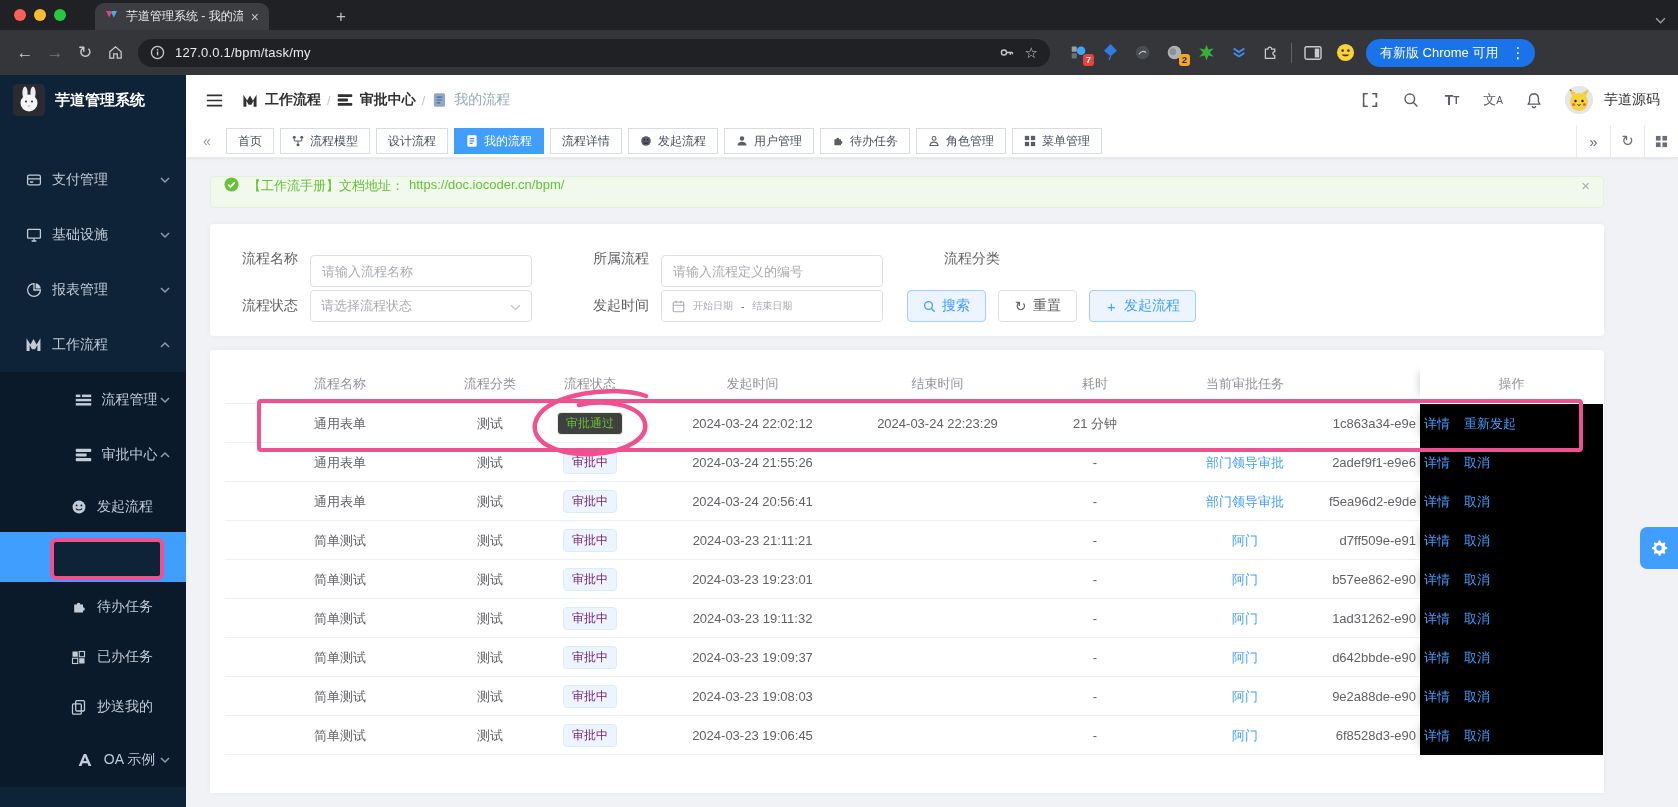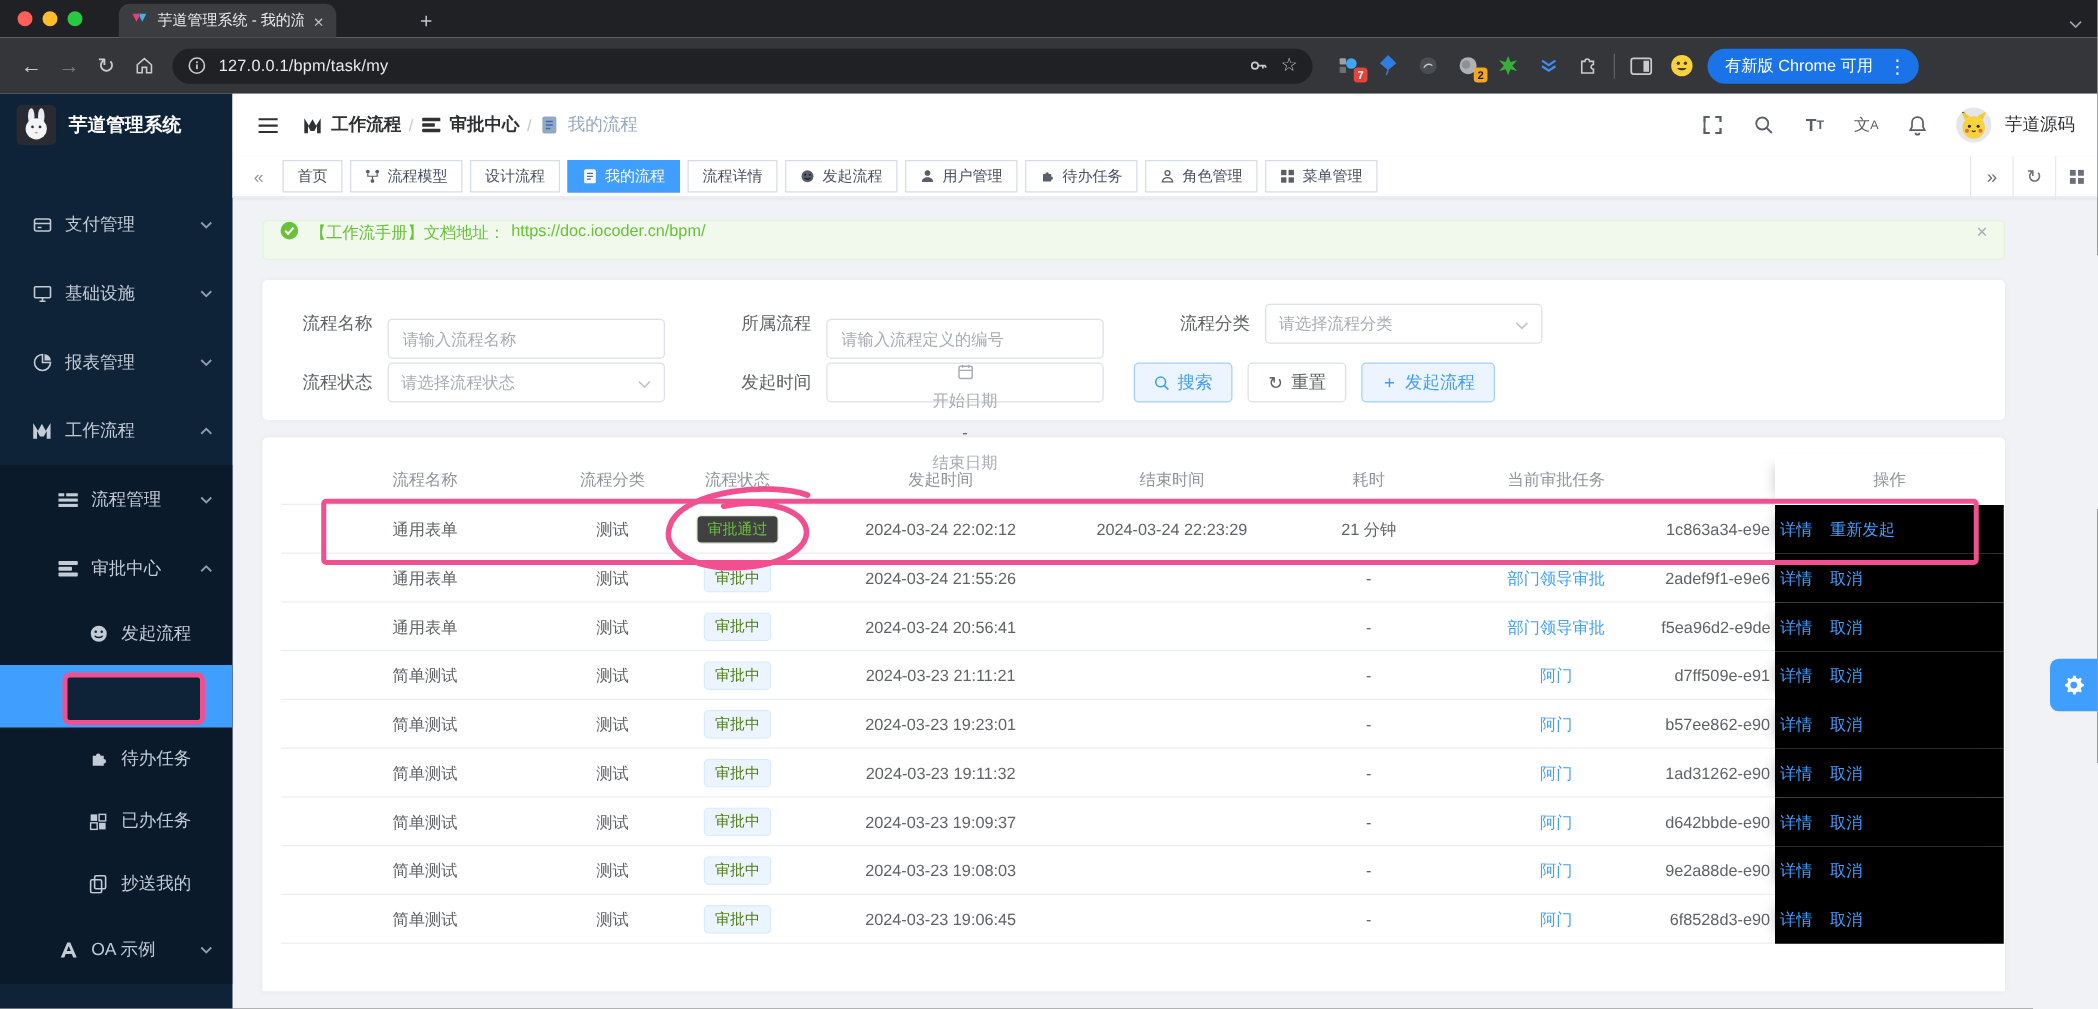--- a/index.html
+++ b/index.html
@@ -42,21 +42,21 @@
   
   .sidebar{position:absolute;left:0;top:75px;width:186px;height:732px;background:#0e2238;overflow:hidden;}
   .logo-row{height:50px;display:flex;align-items:center;gap:10px;padding:0 13px;}
   .logo-img{width:32px;height:32px;border-radius:4px;overflow:hidden;flex:0 0 auto;}
   .logo-title{color:#fff;font-size:15px;font-weight:bold;white-space:nowrap;}
   #side-menu{padding-top:27px;}
   .menu-item{position:relative;height:55px;display:flex;align-items:center;gap:10px;
     color:#c3cbd6;font-size:14px;cursor:pointer;}
   .menu-item .icon{width:17px;color:#c3cbd6;}
   .menu-item.lvl1{padding-left:25px;}
-  .menu-item.lvl2{padding-left:46px;height:55px;}
+  .menu-item.lvl2{padding-left:46px;height:55px;justify-content:center;}
   .menu-item.lvl3{padding-left:70px;height:50px;}
   .menu-item .chev{position:absolute;right:15px;width:12px;color:#8f9bab;}
   .submenu{background:#0a1a2b;}
   .menu-item.active{background:#409eff;color:#fff;}
   .menu-item.active .icon{color:#fff;}
 
   
   .main{position:absolute;left:186px;top:75px;width:1492px;height:732px;}
   .app-header{height:50px;background:#fff;display:flex;align-items:center;padding:0 18px;gap:8px;}
   .crumb{display:flex;align-items:center;gap:7px;font-size:14px;color:#303133;font-weight:bold;}
@@ -96,39 +96,39 @@
   .f-label{width:72px;text-align:right;font-size:14px;color:#606266;margin-right:12px;white-space:nowrap;}
   .f-label.ml{margin-left:45px;}
   .f-input{width:222px;height:32px;border:1px solid #dcdfe6;border-radius:4px;padding:0 11px;font-size:13px;
     color:#606266;outline:none;font-family:inherit;background:#fff;margin-top:24px;}
   .f-input::placeholder{color:#a8abb2;}
   .f-select{width:222px;height:32px;border:1px solid #dcdfe6;border-radius:4px;padding:0 10px;display:flex;
     align-items:center;font-size:13px;color:#a8abb2;background:#fff;cursor:pointer;}
   .f-select .ph{flex:1;}
   .f-select .chev{color:#a8abb2;}
   .f-date{width:222px;height:32px;border:1px solid #dcdfe6;border-radius:4px;display:flex;align-items:center;
-    gap:8px;padding:0 10px;font-size:13px;color:#a8abb2;background:#fff;cursor:pointer;flex-direction:column;}
+    gap:8px;padding:0 10px;font-size:10px;color:#a8abb2;background:#fff;cursor:pointer;}
   .f-date .sep{color:#606266;}
   .btn{height:32px;border-radius:4px;display:inline-flex;align-items:center;gap:6px;padding:0 15px;
     font-size:14px;cursor:pointer;border:1px solid;white-space:nowrap;font-family:inherit;background:#fff;}
   .btn.plain{background:#ecf5ff;border-color:#a0cfff;color:#409eff;}
   .btn.default{background:#fff;border-color:#dcdfe6;color:#606266;}
   .btn .icon{width:13px;}
   .btn-group{margin-left:24px;display:flex;gap:12px;}
 
   .table-card{margin-top:14px;background:#fff;border-radius:4px 4px 0 0;padding:14px 15px 0;height:443px;
     box-shadow:0 0 6px rgba(0,0,0,.04);overflow:hidden;}
   .t-head,.t-row{display:grid;align-items:center;}
   .t-head{height:40px;color:#909399;font-size:13px;font-weight:500;border-bottom:1px solid #ebeef5;}
   .t-row{height:39px;color:#606266;font-size:13px;border-bottom:1px solid #ebeef5;}
   .td,.th{padding:0 4px;overflow:hidden;white-space:nowrap;}
   .c{text-align:center;} .r{text-align:right;}
   .badge{display:inline-block;padding:3px 8px;font-size:12px;border-radius:4px;border:1px solid;line-height:1.2;}
   .badge.success{color:#67c23a;background:#404040;border-color:#e1f3d8;}
-  .badge.primary{color:#4d7c0f;background:#ecf5ff;border-color:#d9ecff;}
+  .badge.primary{color:#701a75;background:#ecf5ff;border-color:#d9ecff;}
   .tlink{color:#409eff;cursor:pointer;}
   .td.ops{height:39px;display:flex;align-items:center;justify-content:flex-start;gap:14px;background:#000000;
     box-shadow:-8px 0 10px -8px rgba(0,0,0,.22);}
   .th.ops{height:40px;display:flex;align-items:center;justify-content:center;background:#fff;
     box-shadow:-8px 0 10px -8px rgba(0,0,0,.22);}
 
   
   .anno-rect{position:absolute;border:4px solid #f0508f;border-radius:6px;pointer-events:none;z-index:9;}
   .anno-rect.sidebar{left:50px;top:538px;width:114px;height:42px;}
   .anno-rect.row{left:257px;top:399px;width:1326px;height:53px;border-radius:4px;}
@@ -609,26 +609,20 @@
         <span class="close">×</span>
       </div>
 
       <div class="filter-card card-w">
         <div class="f-row">
           <span class="f-label">流程名称</span>
           <input class="f-input" placeholder="请输入流程名称" style="">
           <span class="f-label ml">所属流程</span>
           <input class="f-input" placeholder="请输入流程定义的编号" style="">
           <span class="f-label ml">流程分类</span>
-          <div class="f-select">
-            <span class="ph">请选择流程分类</span>
-            <span class="chev"><svg width="11" height="7" viewBox="0 0 12 8">
-                  <path d="M1 1.5l5 5 5-5" fill="none" stroke="#c0c4cc" stroke-width="1.5"></path>
-                </svg></span>
-          </div>
         </div>
         <div class="f-row">
           <span class="f-label">流程状态</span>
           <div class="f-select">
             <span class="ph">请选择流程状态</span>
             <span class="chev"><svg width="11" height="7" viewBox="0 0 12 8">
                   <path d="M1 1.5l5 5 5-5" fill="none" stroke="#c0c4cc" stroke-width="1.5"></path>
                 </svg></span>
           </div>
           <span class="f-label ml">发起时间</span>

